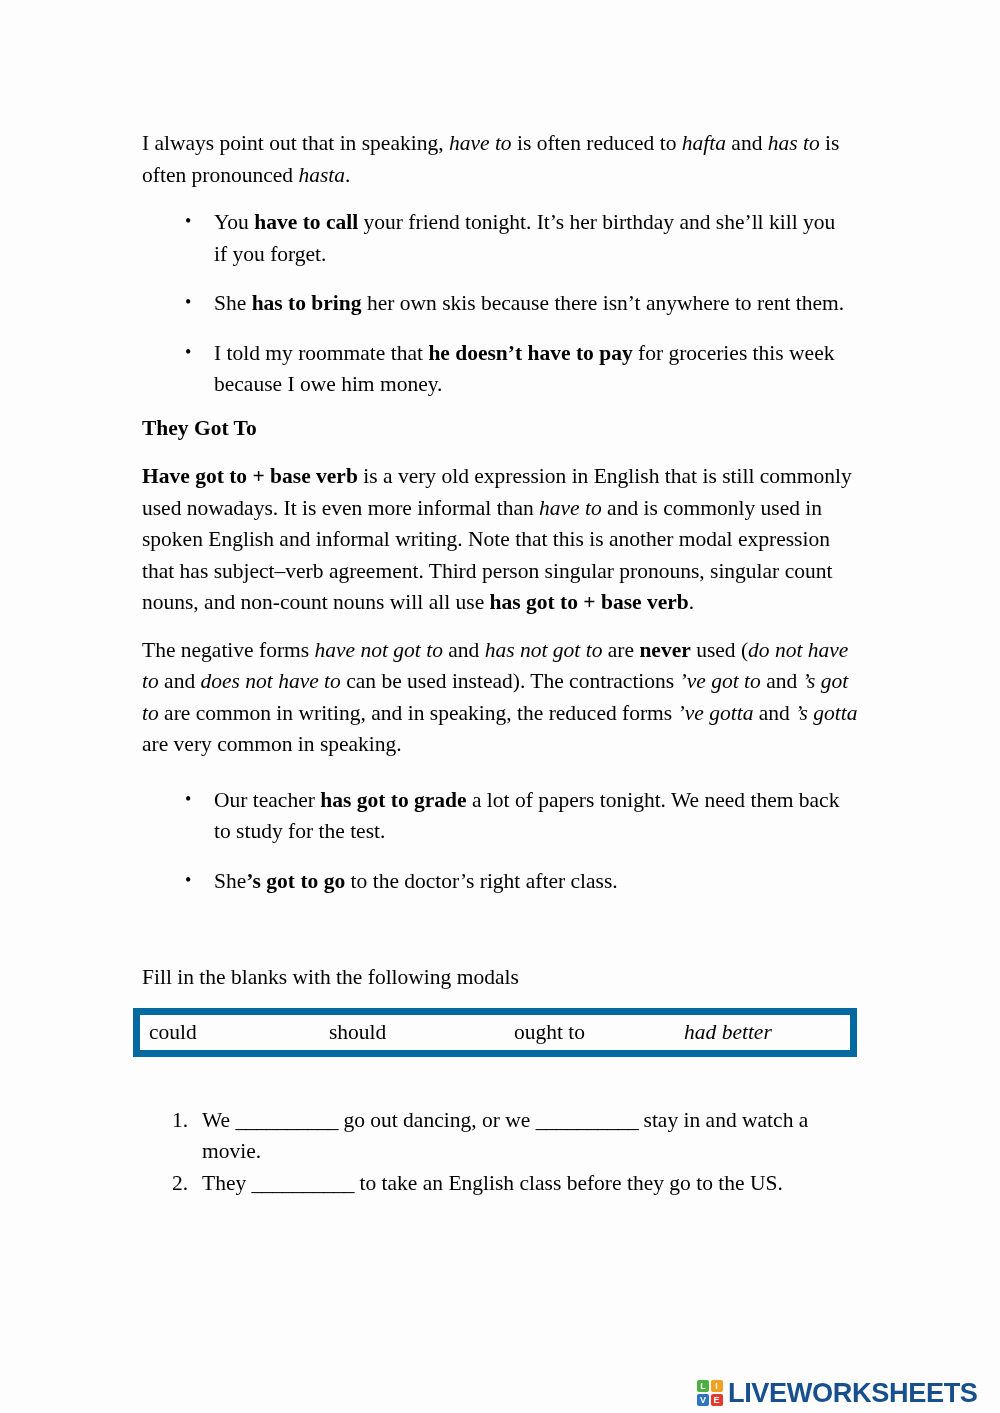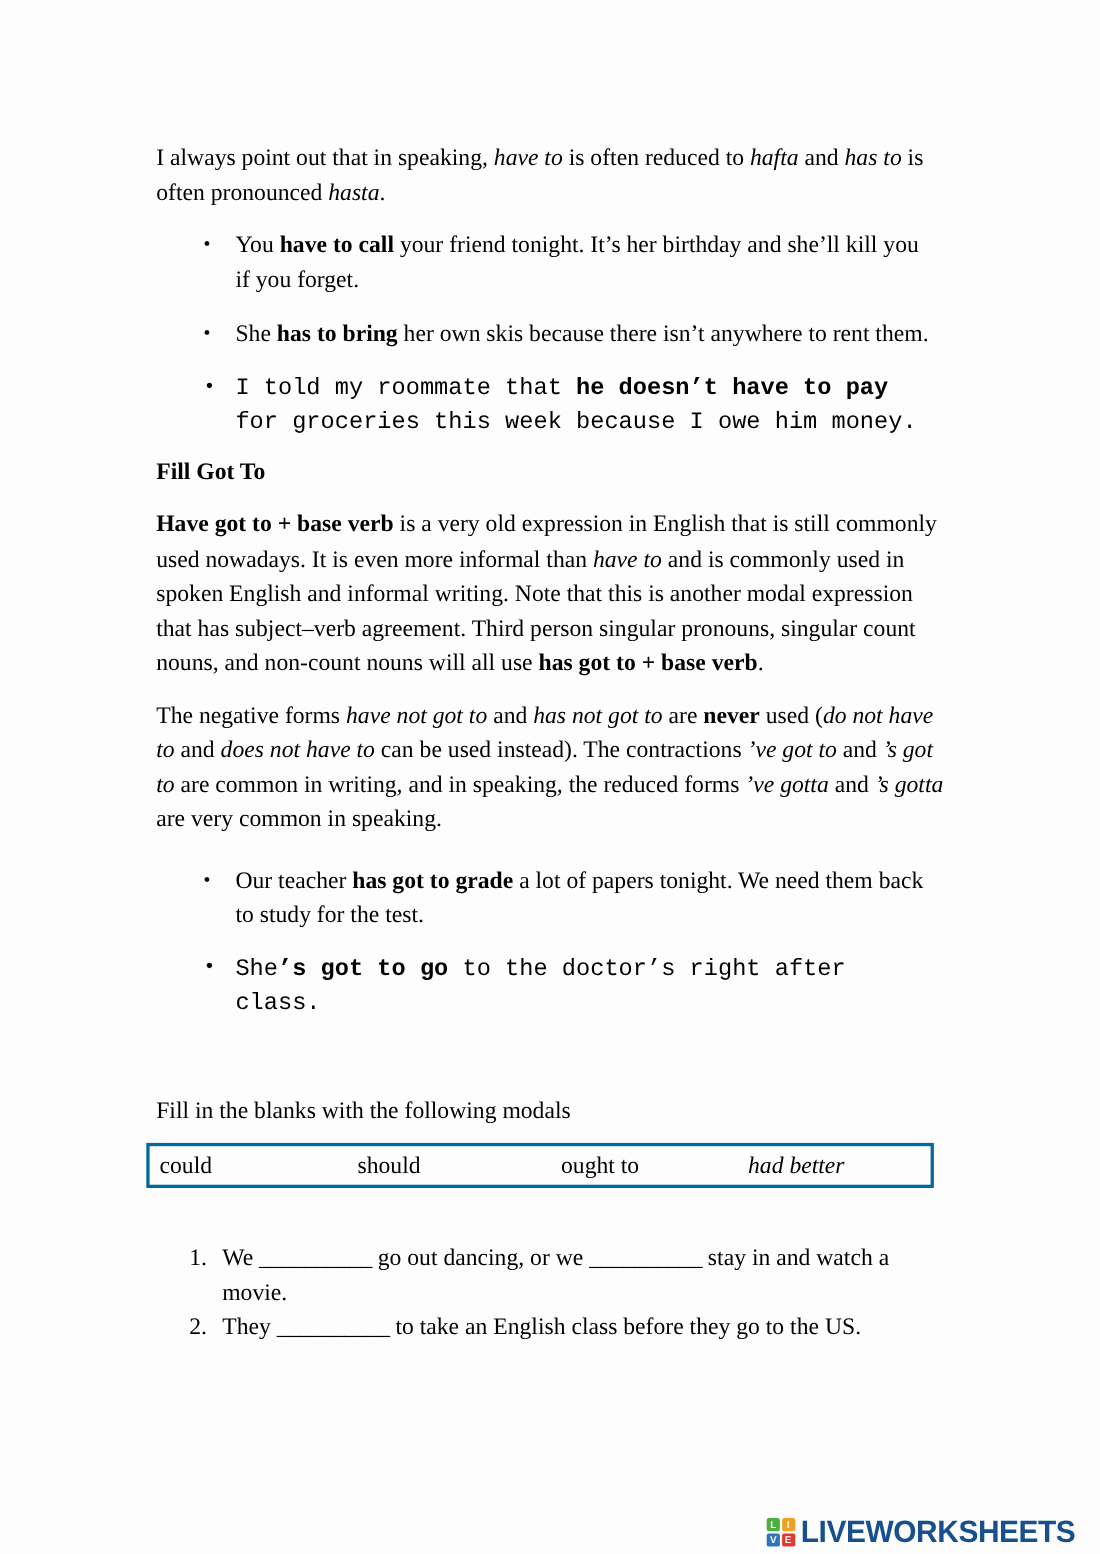--- a/index.html
+++ b/index.html
@@ -50,21 +50,20 @@
   }
   ul.bullets li {
     position: relative;
     padding-left: 60px;
     margin-bottom: 18px;
     font-size: 21.5px;
     line-height: 31.5px;
   }
   ul.bullets li:last-child {
     margin-bottom: 0;
-    font-family: Liberation Mono, monospace;
   }
   ul.bullets li::before {
     content: "\2022";
     position: absolute;
     left: 31px;
     top: -1px;
     font-size: 18px;
     line-height: 31.5px;
   }
   .list-block-1 {
@@ -79,21 +78,21 @@
 
   .exercise-intro {
     margin: 65px 0 0 0;
     font-size: 21.5px;
     line-height: 31.5px;
   }
   .wordbank {
     margin-top: 14px;
     margin-left: -9px;
     width: 710px;
-    border: 3px solid #0369a1;
+    border: 7px solid #0369a1;
     box-sizing: content-box;
     display: flex;
     padding: 3px 0 4px 0;
   }
   .wordbank .cell {
     font-size: 21.5px;
     line-height: 28px;
     padding-left: 9px;
     box-sizing: border-box;
   }
@@ -170,21 +169,21 @@
   <div class="content">
 
     <p class="para"><span>I always point out that in speaking, </span><em>have to</em><span> is often reduced to </span><em>hafta</em><span> and </span><em>has to</em><span> is often pronounced </span><em>hasta</em><span>.</span></p>
 
     <ul class="bullets list-block-1">
       <li><span>You </span><strong>have to call</strong><span> your friend tonight. It’s her birthday and she’ll kill you if you forget.</span></li>
       <li><span>She </span><strong>has to bring</strong><span> her own skis because there isn’t anywhere to rent them.</span></li>
       <li><span>I told my roommate that </span><strong>he doesn’t have to pay</strong><span> for groceries this week because I owe him money.</span></li>
     </ul>
 
-    <div class="heading">Fill Got To</div>
+    <div class="heading">They Got To</div>
 
     <p class="para"><strong>Have got to + base verb</strong><span> is a very old expression in English that is still commonly used nowadays. It is even more informal than </span><em>have to</em><span> and is commonly used in spoken English and informal writing. Note that this is another modal expression that has subject–verb agreement. Third person singular pronouns, singular count nouns, and non-count nouns will all use </span><strong>has got to + base verb</strong><span>.</span></p>
 
     <p class="para tight"><span>The negative forms </span><em>have not got to</em><span> and </span><em>has not got to</em><span> are </span><strong>never</strong><span> used (</span><em>do not have to</em><span> and </span><em>does not have to</em><span> can be used instead). The contractions </span><em>’ve got to</em><span> and </span><em>’s got to</em><span> are common in writing, and in speaking, the reduced forms </span><em>’ve gotta</em><span> and </span><em>’s gotta</em><span> are very common in speaking.</span></p>
 
     <ul class="bullets list-block-2">
       <li><span>Our teacher </span><strong>has got to grade</strong><span> a lot of papers tonight. We need them back to study for the test.</span></li>
       <li><span>She</span><strong>’s got to go</strong><span> to the doctor’s right after class.</span></li>
     </ul>
 

